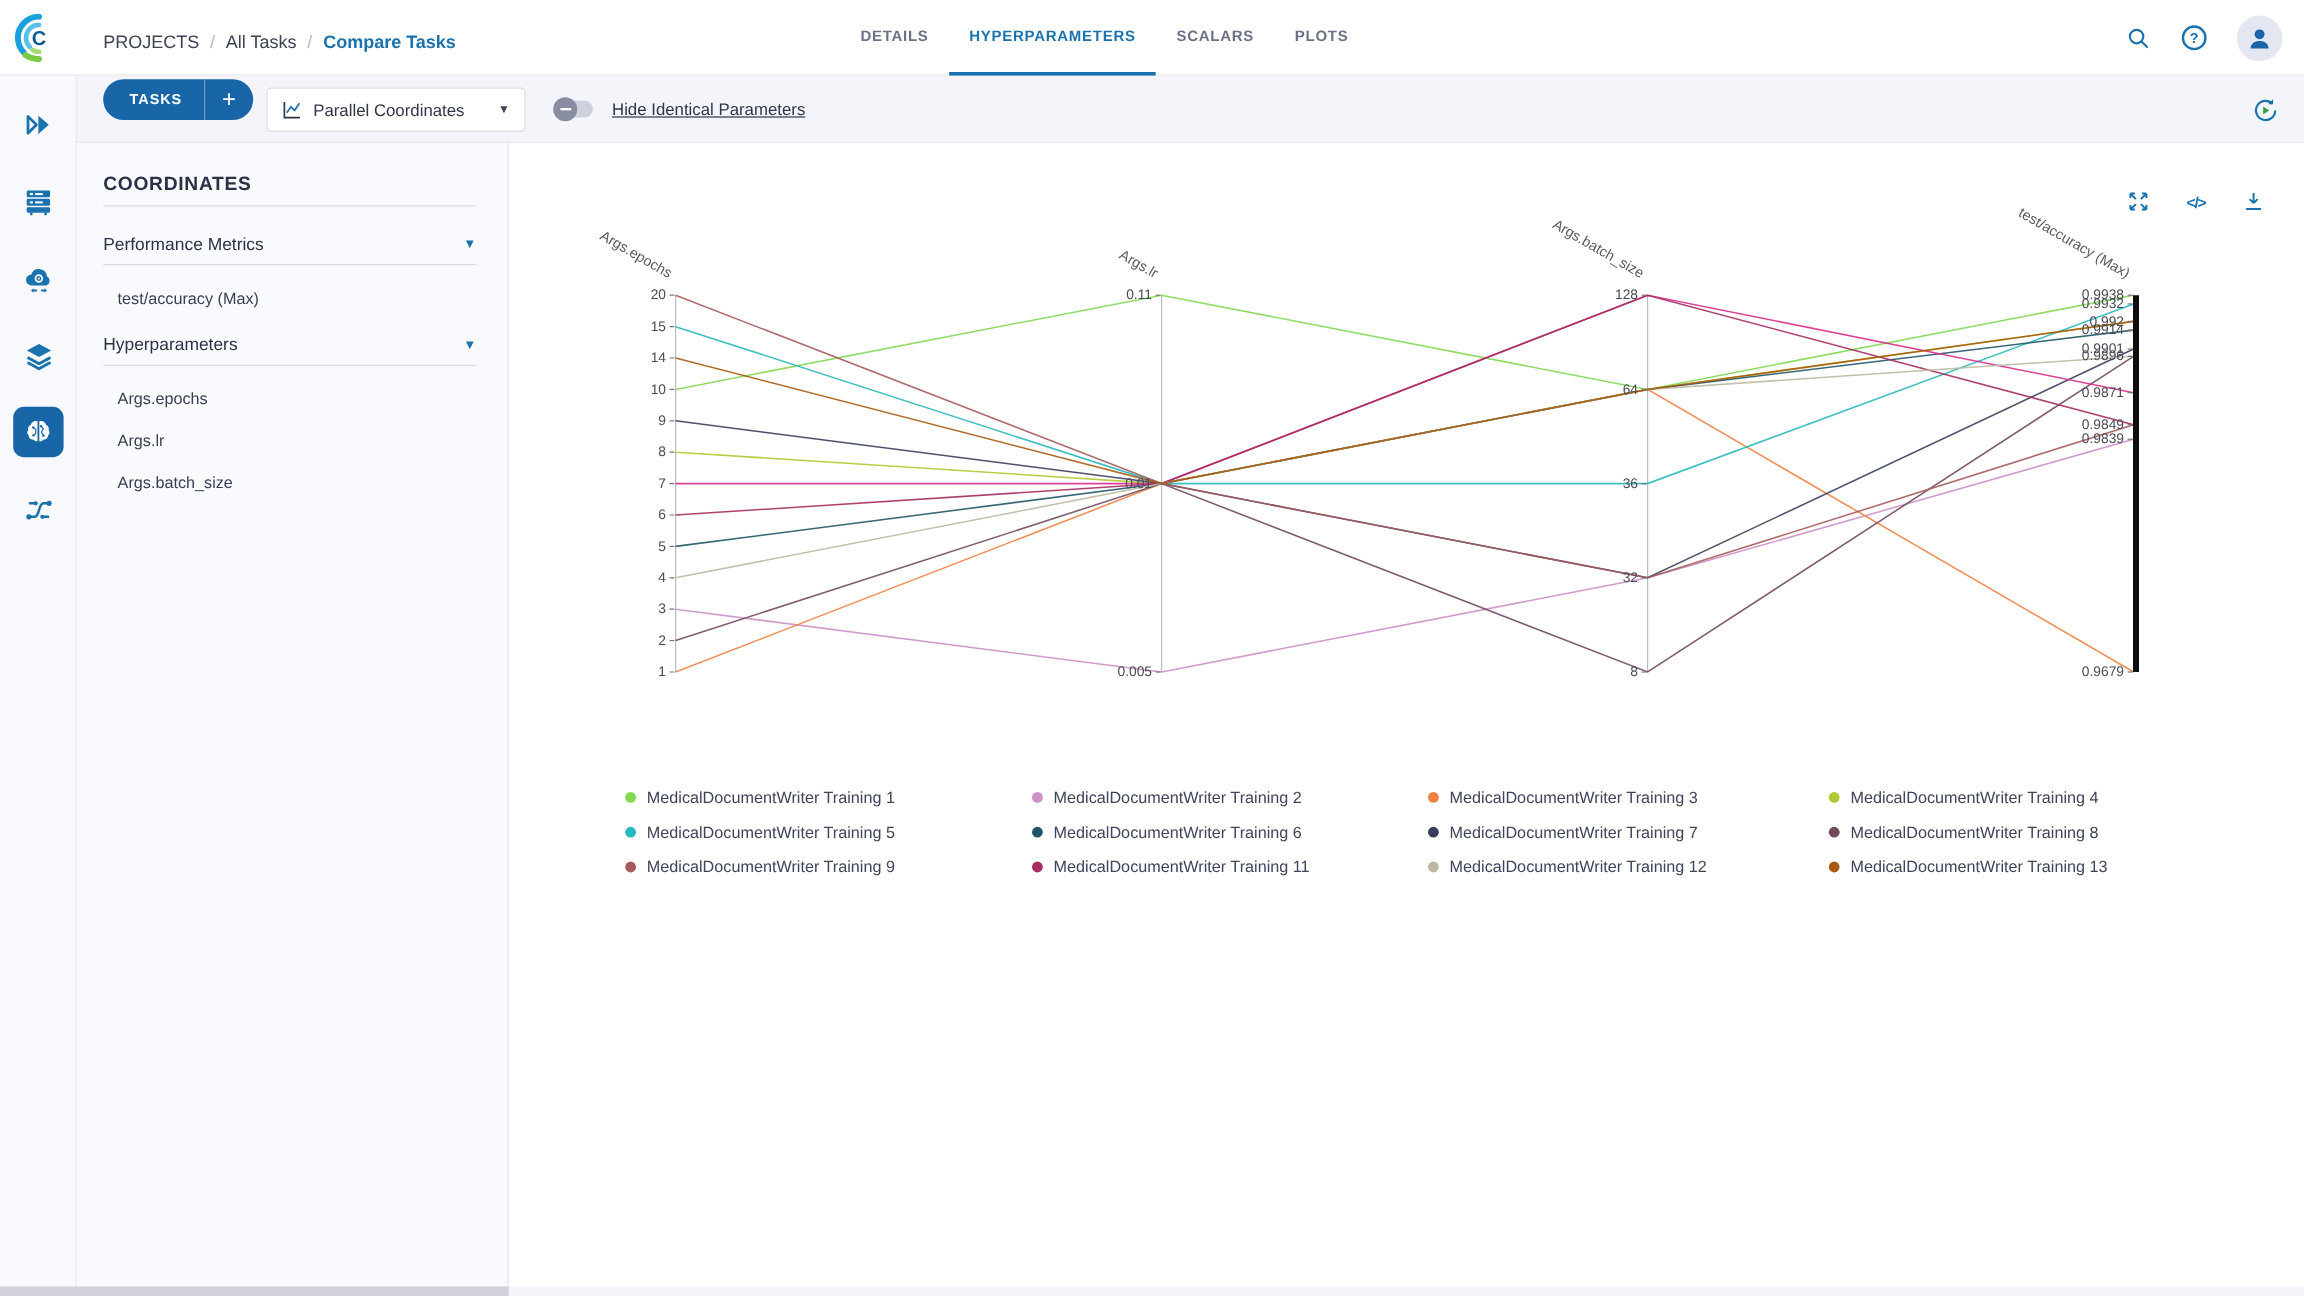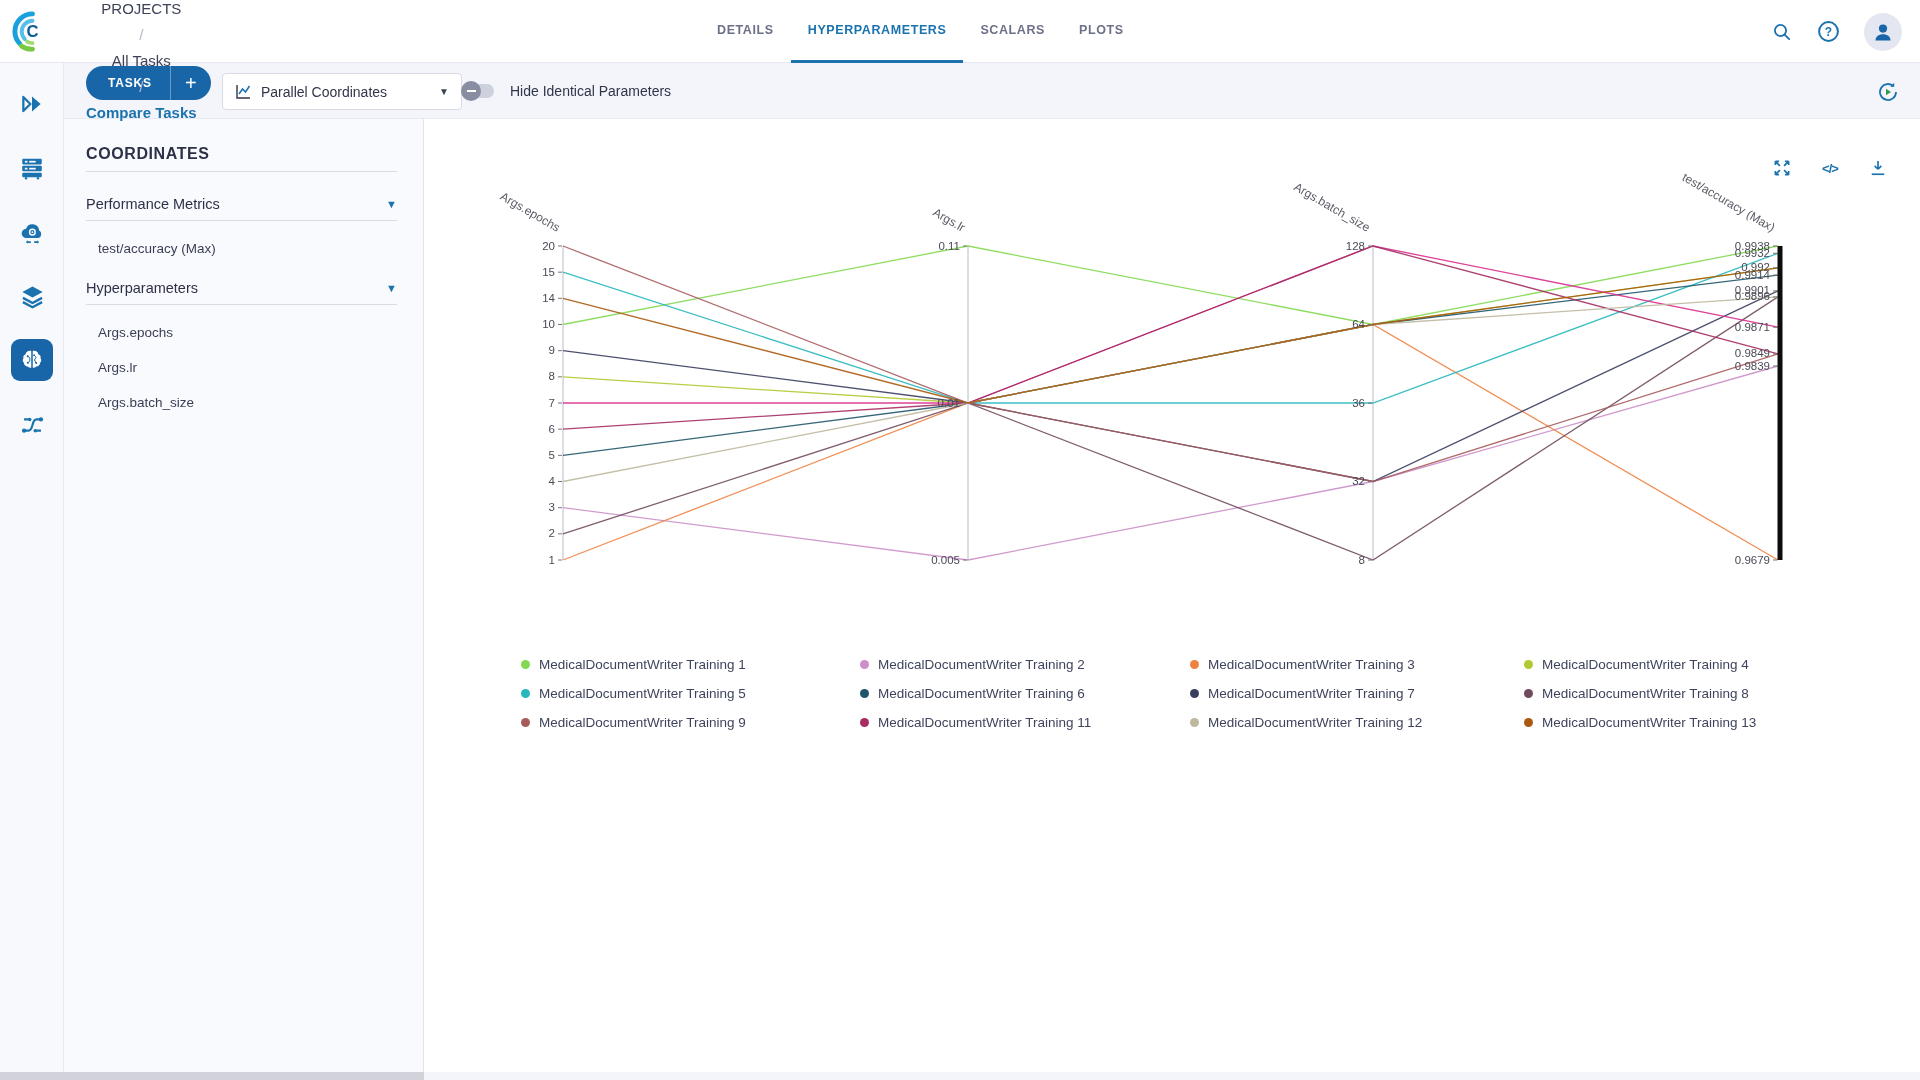--- a/index.html
+++ b/index.html
@@ -4,21 +4,21 @@
 <style>
   * { margin:0; padding:0; box-sizing:border-box; }
   html,body { width:1920px; height:1080px; overflow:hidden;
     font-family:"Liberation Sans", sans-serif; background:#f4f5fa; color:#30354a; }
 
   
   .header { position:absolute; left:0; top:0; width:1920px; height:63px;
     background:#fff; border-bottom:1px solid #e6e7ef; z-index:5; }
   .logo { position:absolute; left:9px; top:8px; width:47px; height:47px; }
   .breadcrumb { position:absolute; left:86px; top:0; height:71px; display:flex;
-    align-items:center; gap:9px; font-size:15px; color:#3d4257;flex-direction:column; }
+    align-items:center; gap:9px; font-size:15px; color:#3d4257; }
   .breadcrumb .sep { color:#b6b9c7; }
   .breadcrumb .crumb-active { color:#1a72ae; font-weight:600; }
   .tabs { position:absolute; left:700px; top:0; height:80px; display:flex; }
   .tab { height:63px; display:flex; align-items:center; padding:0 17px;
     font-size:12.5px; font-weight:700; letter-spacing:.6px; color:#6c7088;
     border-bottom:3px solid transparent; cursor:pointer; }
   .tab.active { color:#1a72ae; border-bottom-color:#1a72ae; }
   .header-icons { position:absolute; right:18px; top:0; height:63px; display:flex;
     align-items:center; gap:24px; }
   .avatar-wrap { width:38px; height:38px; border-radius:50%; background:#e4e7f1;
@@ -35,27 +35,27 @@
   
   .toolbar { position:absolute; left:64px; top:63px; width:1856px; height:56px;
     background:#f4f5fa; border-bottom:1px solid #e8e9f0; z-index:3; }
   .tasks-pill { position:absolute; left:22px; top:3px; height:34px; display:flex;
     background:#1866a8; border-radius:17px; overflow:hidden; color:#fff; cursor:pointer; }
   .tasks-pill .seg1 { padding:0 18px 0 22px; display:flex; align-items:center;
     font-size:12px; font-weight:700; letter-spacing:.8px;
     border-right:1px solid rgba(255,255,255,.35); }
   .tasks-pill .seg2 { width:40px; display:flex; align-items:center; justify-content:center;
     font-size:20px; font-weight:400; }
-  .view-select { position:absolute; left:158px; top:10px; width:240px; height:37px;
+  .view-select { position:absolute; left:158px; top:10px; width:216px; height:37px;
     background:#fff; border:1px solid #d9dbe7; border-radius:4px; display:flex;
     align-items:center; padding:16px 12px; gap:9px; cursor:pointer; }
   .view-select .label { font-size:14px; color:#30354a; flex:1; }
   .view-select .caret { font-size:10px; color:#3d4257; }
   .toggle-row { position:absolute; left:400px; top:0; height:56px; display:flex;
-    align-items:center; gap:16px; }
+    align-items:center; gap:16px;text-decoration:underline; }
   .switch { width:30px; height:14px; background:#cdd0dd; border-radius:7px;
     position:relative; cursor:pointer; }
   .switch .knob { position:absolute; left:-3px; top:-3px; width:20px; height:20px;
     border-radius:50%; background:#888da1; display:flex; align-items:center;
     justify-content:center; }
   .switch .knob::after { content:""; width:9px; height:2px; background:#fff; }
   .toggle-label { font-size:14px; color:#30354a; }
   .refresh-btn { position:absolute; right:20px; top:17px; width:24px; height:24px;
     cursor:pointer; }
 

